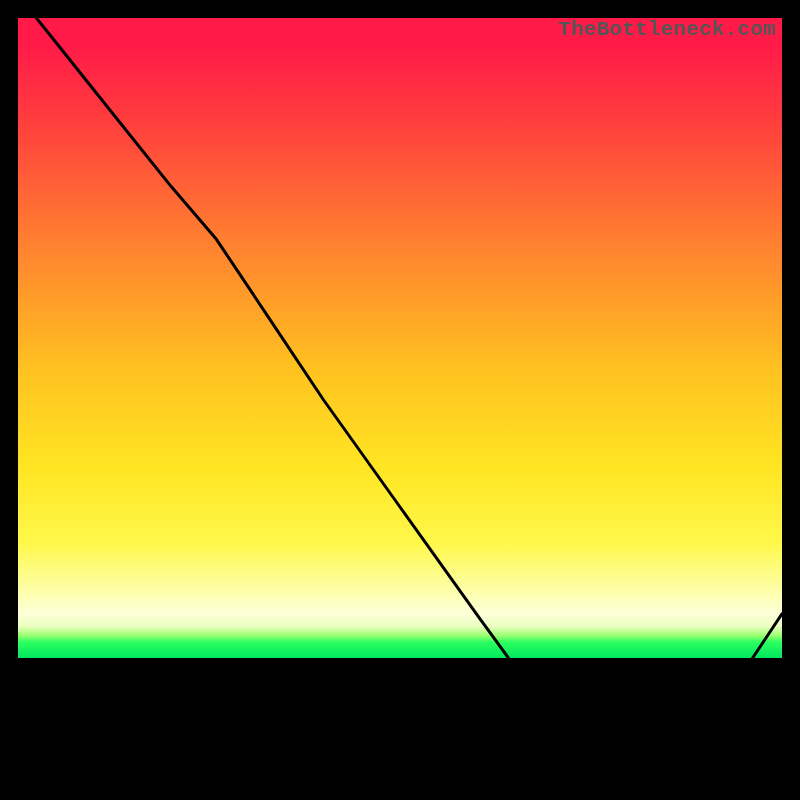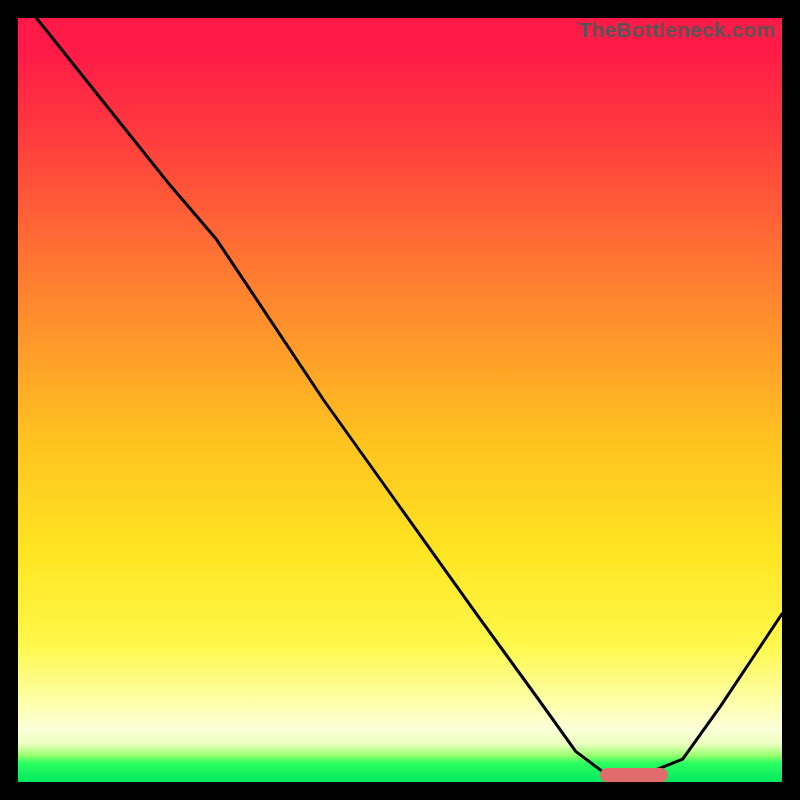--- a/index.html
+++ b/index.html
@@ -14,22 +14,23 @@
     position: relative;
     width: 800px;
     height: 800px;
     background: #000000;
   }
   .plot-area {
     position: absolute;
     left: 18px;
     top: 18px;
     width: 764px;  
-    height: 764px;
+    height: 640px;
     overflow: hidden;
+    font-family: Liberation Mono, monospace;
   }
   .gradient {
     position: absolute;
     left: 0;
     top: 0;
     width: 100%;
     height: 100%;
     background: linear-gradient(
       to bottom,
       #ff1a48 0%,

